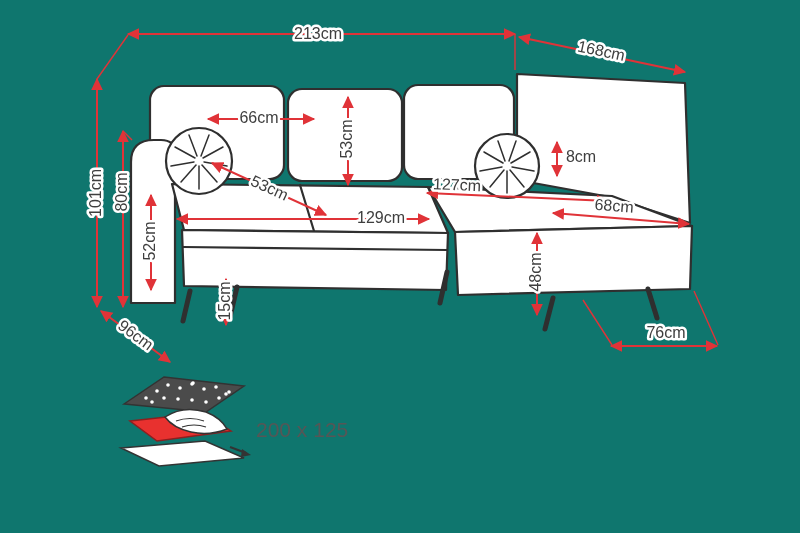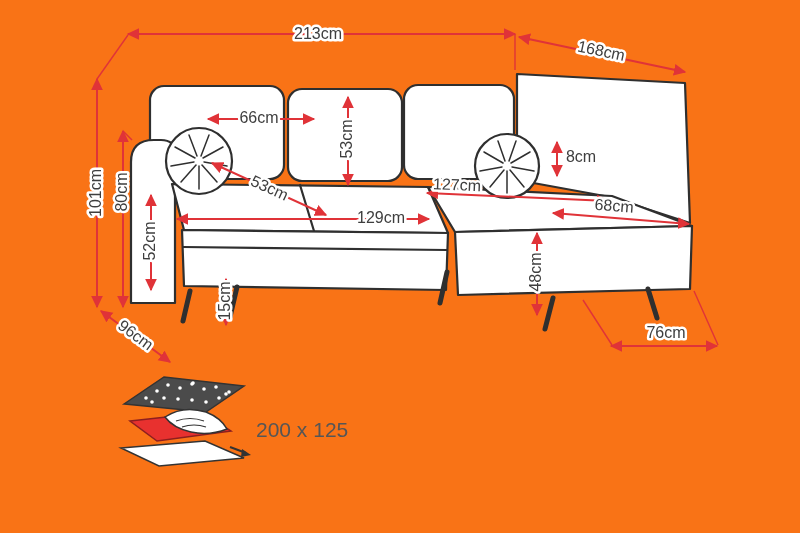--- a/index.html
+++ b/index.html
@@ -1,16 +1,16 @@
 <!DOCTYPE html>
 <html><head>
 <meta charset="utf-8">
 <style>
   html,body{margin:0;padding:0;background:#ffffff;}
-  .canvas{position:relative;width:800px;height:533px;background:#f97316;overflow:hidden;
+  .canvas{position:relative;width:800px;height:533px;background:#0f766e;overflow:hidden;
           font-family:"Liberation Sans", sans-serif;}
   svg{position:absolute;left:0;top:0;}
 
   
   .sk   {stroke:#2f2f2f;stroke-width:2.2;fill:#ffffff;stroke-linejoin:round;stroke-linecap:round;}
   .skl  {stroke:#2f2f2f;stroke-width:2.2;fill:none;stroke-linejoin:round;stroke-linecap:round;}
   .leg  {stroke:#2f2f2f;stroke-width:5;stroke-linecap:round;}
   .spk line{stroke:#2f2f2f;stroke-width:1.5;stroke-linecap:round;}
 
   

